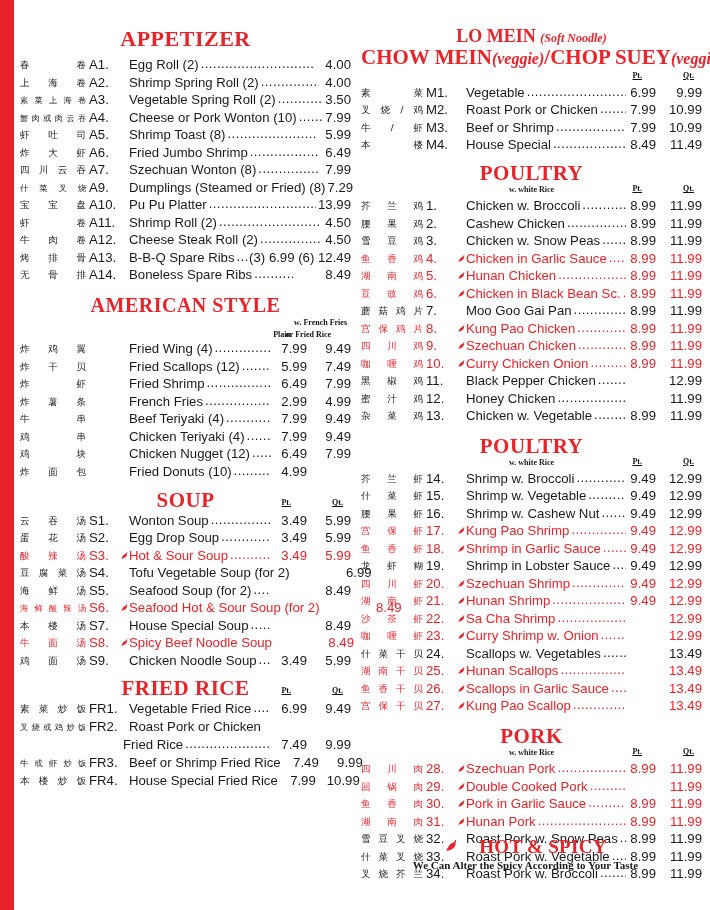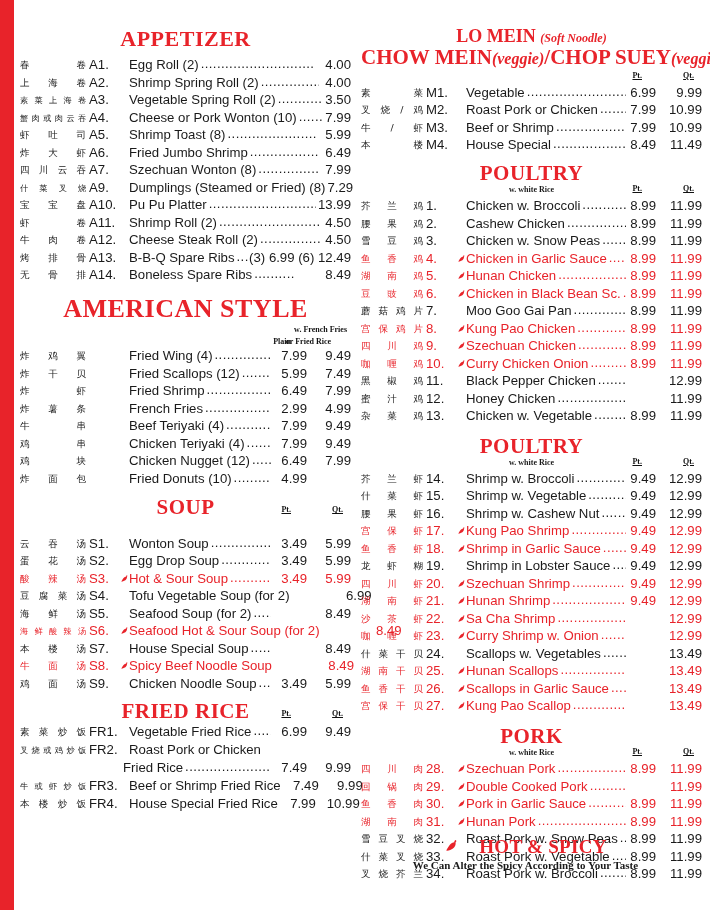--- a/index.html
+++ b/index.html
@@ -36,21 +36,21 @@
 
   
   .sec-head {
     text-align: center;
     color: #e8232a;
     font-family: "Liberation Serif", serif;
     font-weight: bold;
     letter-spacing: .5px;
   }
   .sec-head.h-appetizer { font-size: 22px; margin-top: 26px; margin-bottom: 6px; }
-  .sec-head.h-american  { font-size: 26px; margin-top: 13px; margin-bottom: 1px; }
+  .sec-head.h-american  { font-size: 20px; margin-top: 13px; margin-bottom: 1px; }
   .sec-head.h-soup      { font-size: 21px; margin-top: 10px; margin-bottom: 1px; }
   .sec-head.h-friedrice { font-size: 21px; margin-top: 9px;  margin-bottom: 1px; }
   .sec-head.h-poultry   { font-size: 21px; margin-top: 10px; margin-bottom: 0px; }
   .sec-head.h-seafood   { font-size: 21px; margin-top: 11px; margin-bottom: 0px; }
   .sec-head.h-pork      { font-size: 21px; margin-top: 12px; margin-bottom: 0px; }
 
   .lomein-head {
     text-align: center;
     color: #e8232a;
     font-family: "Liberation Serif", serif;
@@ -413,21 +413,21 @@
             <span class="p1 w36">4.99</span>
             <span class="p2 w44"></span>
           </div>
         </div>
 
       <div class="sec-head h-soup">SOUP</div>
       <div class="colhdr" style="margin-top:-16px;">
         <span class="hdr-pt">Pt.</span>
         <span class="hdr-qt">Qt.</span>
       </div>
-      <div class="rows" id="soup-rows" style="margin-top:21px;">
+      <div class="rows" id="soup-rows" style="margin-top:5px;">
           <div class="row">
             <span class="cn cn-l">云吞汤</span>
             <span class="code code-l">S1.</span>
             <span class="chili"></span>
             <span class="name">Wonton  Soup</span>
             <span class="dots">....................</span>
             <span class="p1 w36">3.49</span>
             <span class="p2 w44">5.99</span>
           </div>
           <div class="row">

